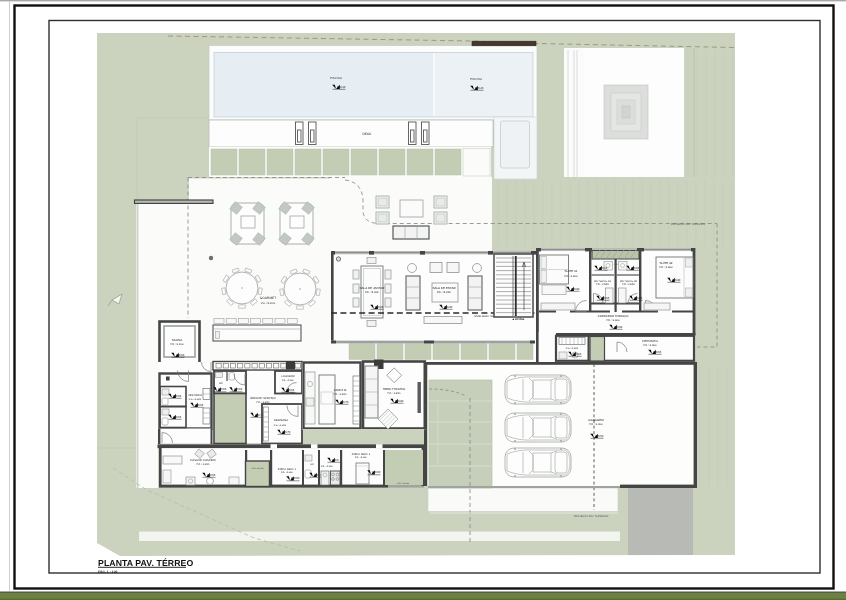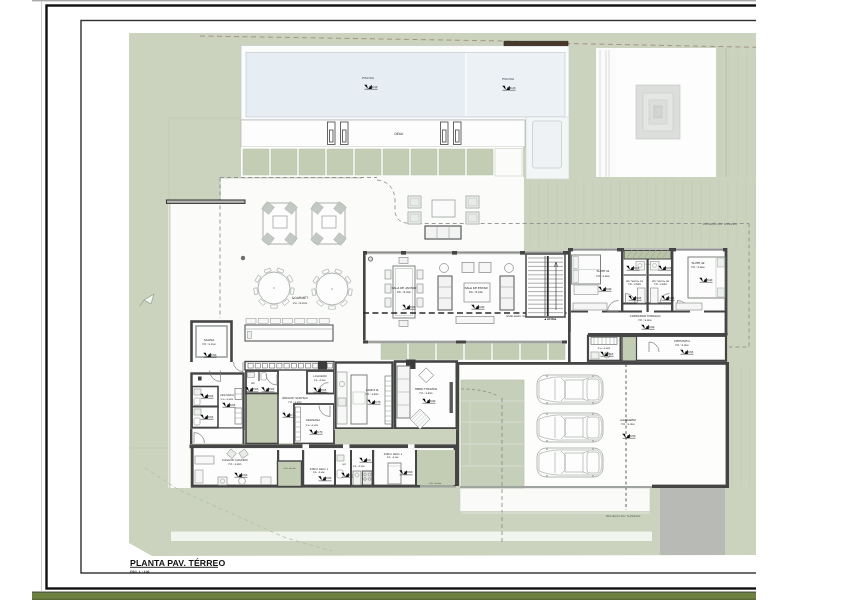--- a/index.html
+++ b/index.html
@@ -1,14 +1,14 @@
 <!DOCTYPE html>
 <html><head><meta charset="utf-8"><style>
 html,body{margin:0;padding:0;background:#fff;}
-#page{position:relative;width:724px;height:600px;font-family:"Liberation Sans",sans-serif;overflow:hidden;background:#0369a1;margin-left:32px;-webkit-font-smoothing:antialiased;}
+#page{position:relative;width:846px;height:600px;font-family:"Liberation Sans",sans-serif;overflow:hidden;background:#0369a1;-webkit-font-smoothing:antialiased;}
 svg text{text-rendering:geometricPrecision;}
 svg{display:block;}</style></head><body>
 <div id="page">
 <svg width="846" height="600" viewBox="0 0 846 600">
 <defs>
 <g id="car">
 <rect x="0" y="0" width="66" height="29" rx="9" fill="#fdfdfd" stroke="#b2b8b2" stroke-width="1"></rect>
 <path d="M2 6 Q14 1 30 2 L60 2 Q65 4 65 14.5 Q65 25 60 27 L30 27 Q14 28 2 23 Z" fill="none" stroke="#b2b8b2" stroke-width="0.8"></path>
 <path d="M18 4 L18 25" stroke="#b2b8b2" stroke-width="0.8" fill="none"></path>
 <path d="M24 3 L28 7 L28 22 L24 26" stroke="#b2b8b2" stroke-width="0.8" fill="none"></path>

